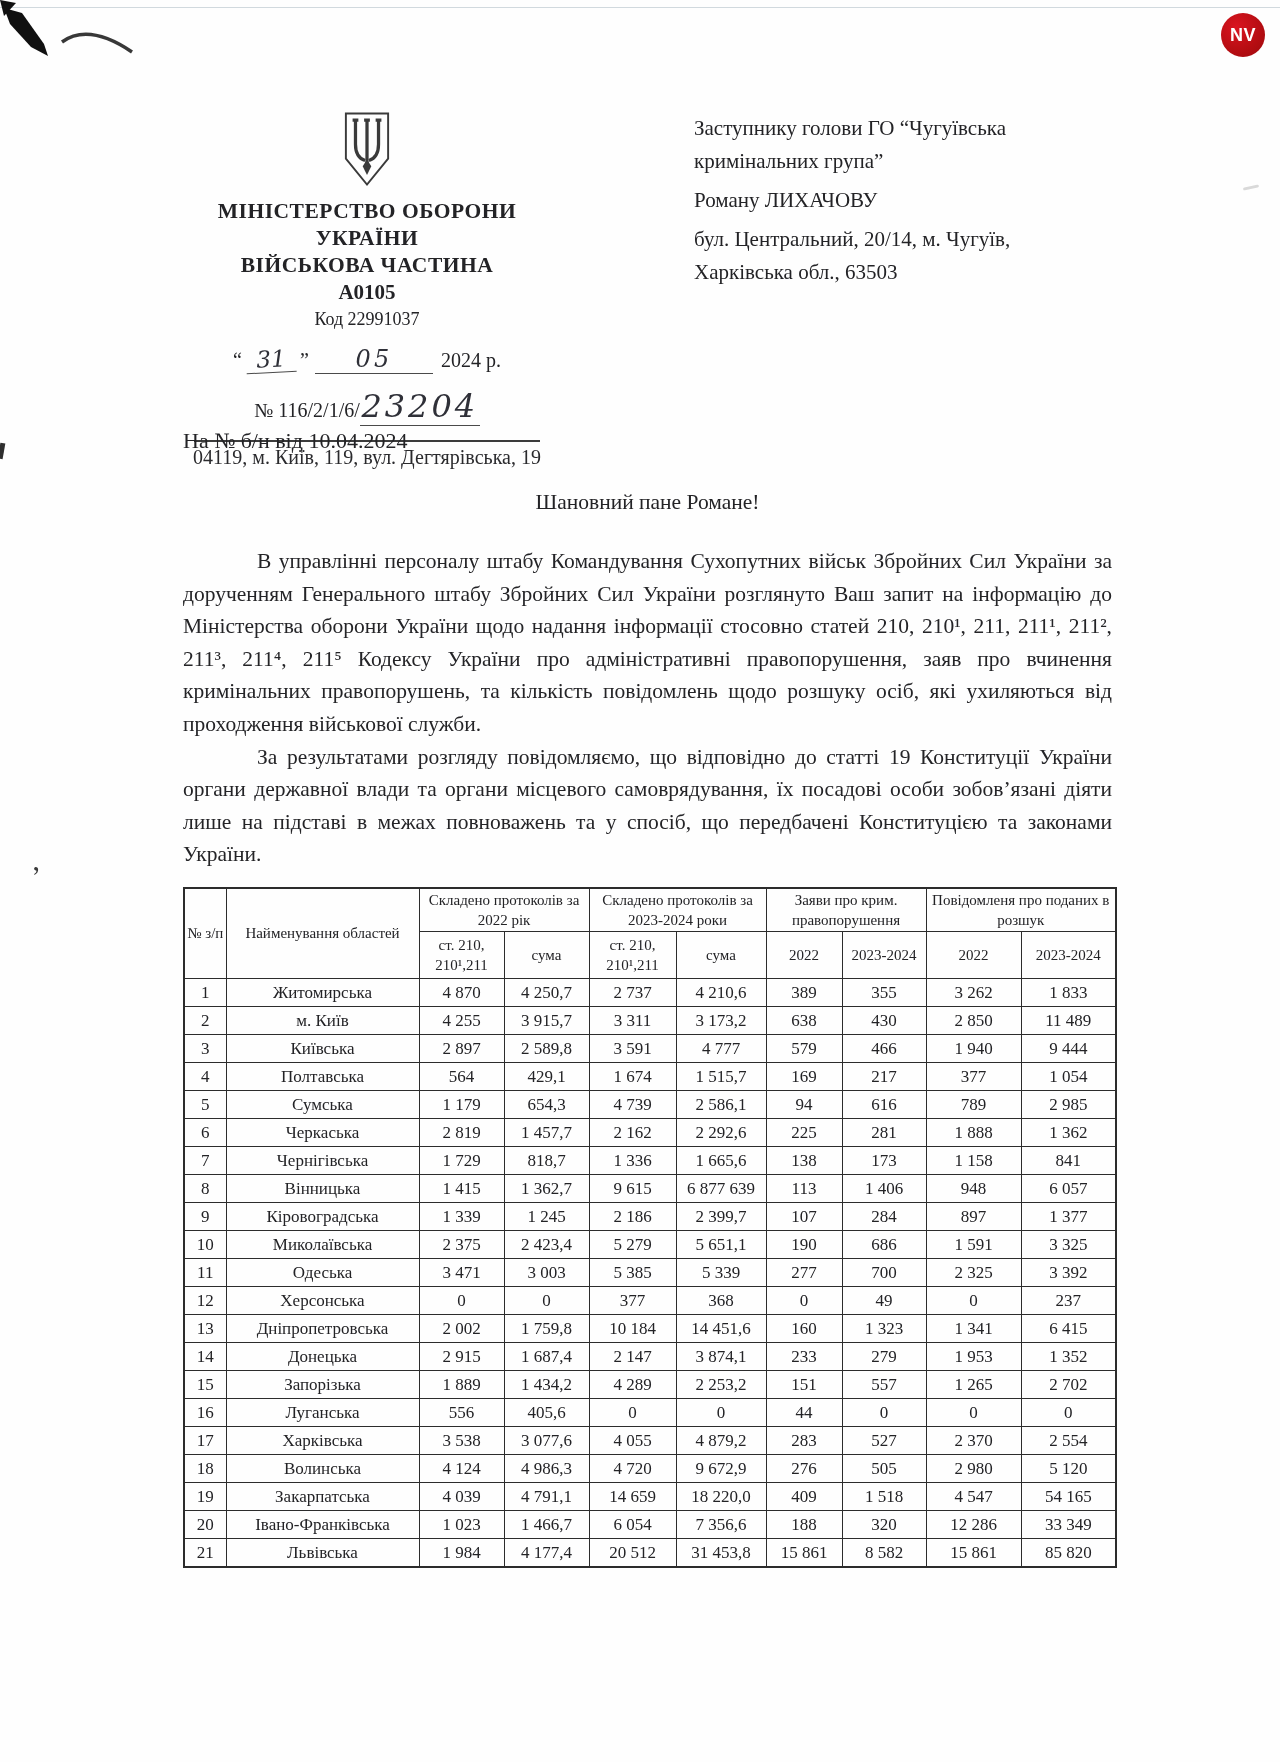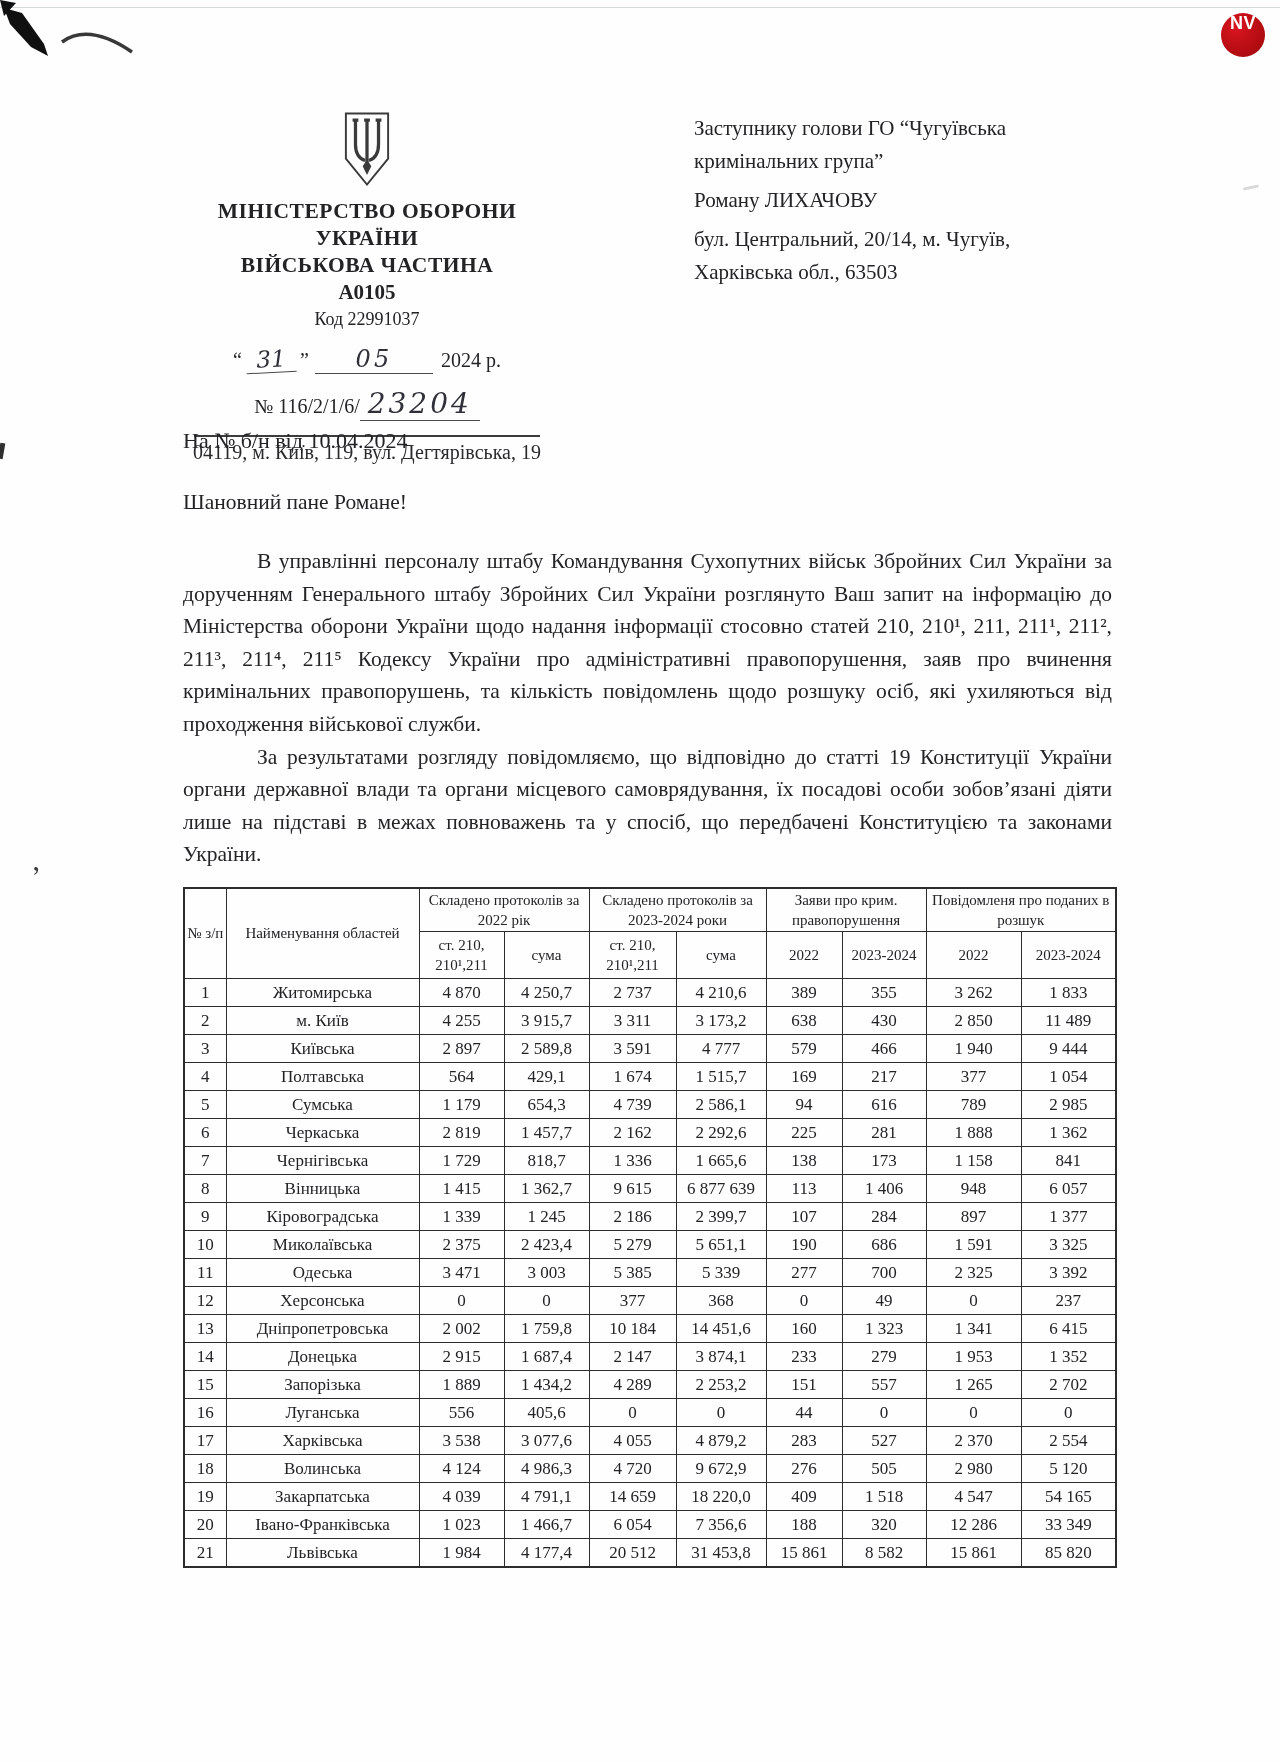--- a/index.html
+++ b/index.html
@@ -10,44 +10,44 @@
   }
   .top-scan-line{position:absolute;left:0;top:7px;width:1280px;height:1px;background:#c6cfd6;opacity:.8;}
   .artifacts{position:absolute;left:0;top:0;}
   .apostrophe-mark{position:absolute;left:32px;top:860px;font-size:30px;color:#3a3a3a;transform:rotate(-8deg);}
   .edge-tick{position:absolute;left:-1px;top:443px;width:5px;height:16px;background:#2f2f2f;transform:rotate(10deg);}
   .faint-squiggle{position:absolute;left:1243px;top:186px;width:16px;height:3px;background:#d9d9d9;border-radius:2px;transform:rotate(-12deg);}
 
   .nv-badge{
     position:absolute; left:1221px; top:13px; width:44px; height:44px; border-radius:50%;
     background:radial-gradient(circle at 35% 32%, #da1420 0%, #b50d12 60%, #9d0a0e 100%);
-    display:flex;align-items:flex-start;justify-content:center;
+    display:flex;align-items:center;justify-content:center;
     color:#fff; font-family:"Liberation Sans","DejaVu Sans",sans-serif; font-weight:bold; font-size:18px; letter-spacing:.5px;
   }
 
   .letterhead{position:absolute; left:178px; top:110px; width:378px; text-align:center;}
   .emblem{display:block;margin:0 auto 10px auto;}
   .org{font-weight:bold; font-size:21.5px; line-height:27px; letter-spacing:.5px;}
   .org-a{font-weight:bold; font-size:21px; line-height:26px;}
   .code{font-size:18px; margin-top:4px;}
   .date-line{margin-top:15px; font-size:20px; white-space:nowrap;}
   .num-line{margin-top:13px; font-size:20px; white-space:nowrap;}
   .hw{font-family:"DejaVu Serif","Liberation Serif",serif; font-style:italic; color:#2f3038;}
   .hw-day{display:inline-block; min-width:50px; border-bottom:1.5px solid #4a4a4a; font-size:23px; transform:rotate(-3deg); margin:0 4px;}
   .hw-month{display:inline-block; min-width:118px; border-bottom:1.5px solid #4a4a4a; font-size:24px; letter-spacing:3px; margin:0 8px 0 6px;}
-  .hw-num{display:inline-block; min-width:120px; border-bottom:1.5px solid #4a4a4a; font-size:28px; letter-spacing:3px; text-align:center; vertical-align:baseline;}
+  .hw-num{display:inline-block; min-width:120px; border-bottom:1.5px solid #4a4a4a; font-size:32px; letter-spacing:3px; text-align:center; vertical-align:baseline;}
   .rule{height:0; border-top:2.5px solid #3c3c3c; width:346px; margin:14px auto 0 auto;}
   .address{font-size:20px; margin-top:4px; color:#2a2a2d;}
 
   .recipient{position:absolute; left:694px; top:112px; width:412px; font-size:21px; line-height:33px;}
   .recipient p{margin:0 0 6px 0;}
 
   .main{position:absolute; left:183px; top:428px; width:929px;}
   .reference{font-size:22px; margin:0 0 36px 0;}
-  .salutation{font-size:21.5px; text-align:left; margin:0 0 30px 0;}
+  .salutation{font-size:21.5px; text-align:center; margin:0 0 30px 0;}
   .para{
     font-size:21.5px; line-height:32.6px; text-align:justify; text-indent:74px;
     margin:0; color:#242427;
   }
 
   table.stats{
     border-collapse:collapse; table-layout:fixed; width:929px; margin-top:16px;
     font-size:17px; color:#232326;
   }
   table.stats th, table.stats td{

